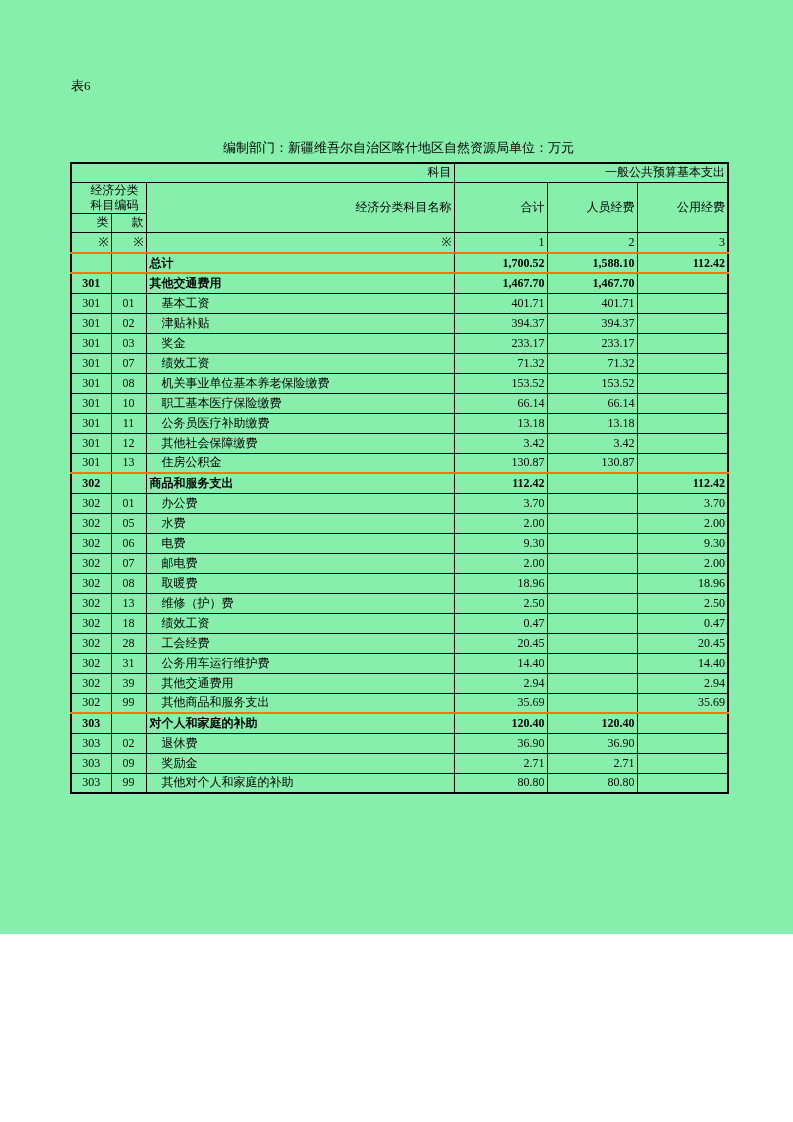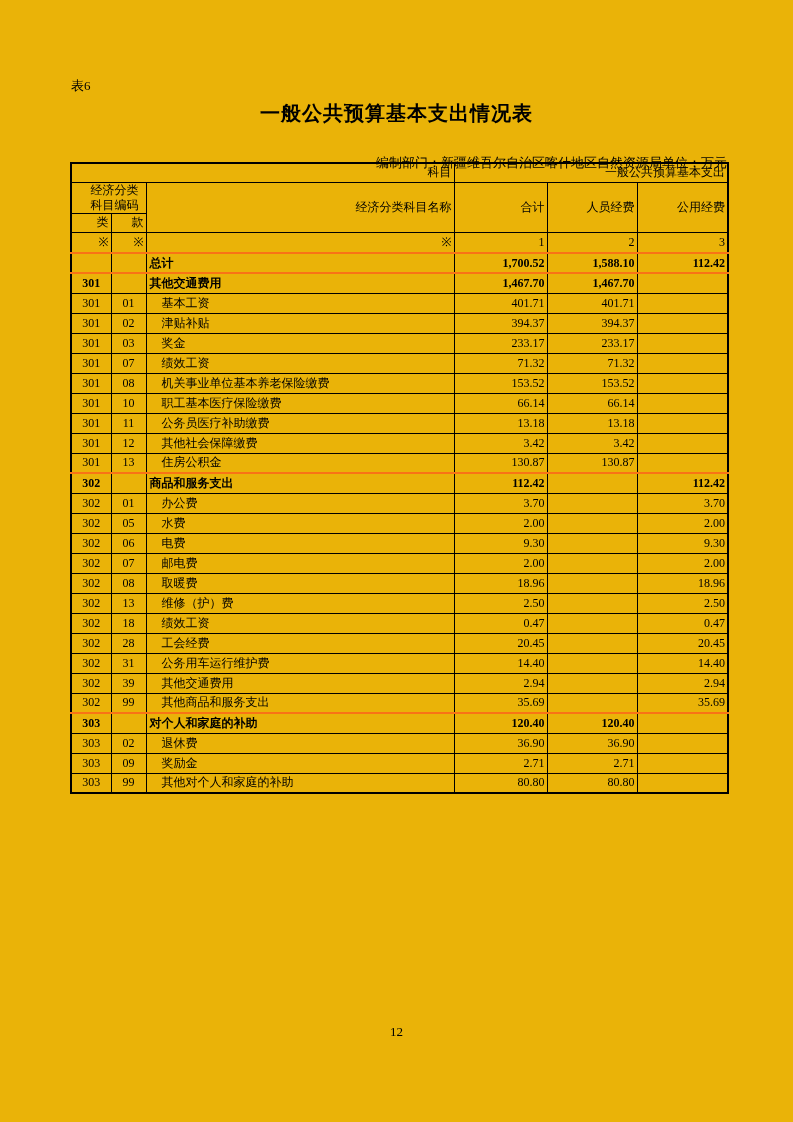--- a/index.html
+++ b/index.html
@@ -1,29 +1,29 @@
 <!DOCTYPE html>
 <html><head>
 <meta charset="utf-8">
 <style>
   * { box-sizing: border-box; }
   html, body { margin:0; padding:0; background:#ffffff; }
   .page {
-    position:relative; width:793px; height:1122px; background:#eab308;
+    position:relative; width:793px; height:934px; background:#86efac;
     color:#000; font-family:"Liberation Serif","DejaVu Serif",serif;
     overflow:hidden;
   }
   .table-label { position:absolute; left:71px; top:77px; font-size:13px; }
   .doc-title {
     position:absolute; top:100px; left:0; width:793px; margin:0;
     text-align:center; font-size:20px; font-weight:bold; letter-spacing:1px;
   }
   .meta-row {
     position:absolute; left:70px; top:139px; width:657px;
-    display:flex; justify-content:flex-end; font-size:13px;margin-top:15px;
+    display:flex; justify-content:center; font-size:13px;
   }
   table.budget-table {
     position:absolute; left:70px; top:162px; width:657px;
     border-collapse:collapse; table-layout:fixed; font-size:12px;
     border:2px solid #000;
   }
   .budget-table td {
     border:1px solid #000; padding:0 2px; height:20px;
     vertical-align:middle; overflow:hidden; white-space:nowrap; line-height:1.25;
   }
@@ -39,21 +39,20 @@
   .bold-row td { font-weight:bold; border-top:2px solid #f97316; }
   .page-number { position:absolute; top:1024px; left:0; width:793px; text-align:center; font-size:13px; }
 </style>
 </head>
 <body>
 
 <div class="page">
 
   <div class="table-label">表6</div>
 
-  <h1 class="doc-title">一般公共预算基本支出情况表</h1>
 
   <div class="meta-row">
     <span>编制部门：新疆维吾尔自治区喀什地区自然资源局</span>
     <span>单位：万元</span>
   </div>
 
   <table class="budget-table">
     <colgroup>
       <col style="width:40px">
       <col style="width:35px">

